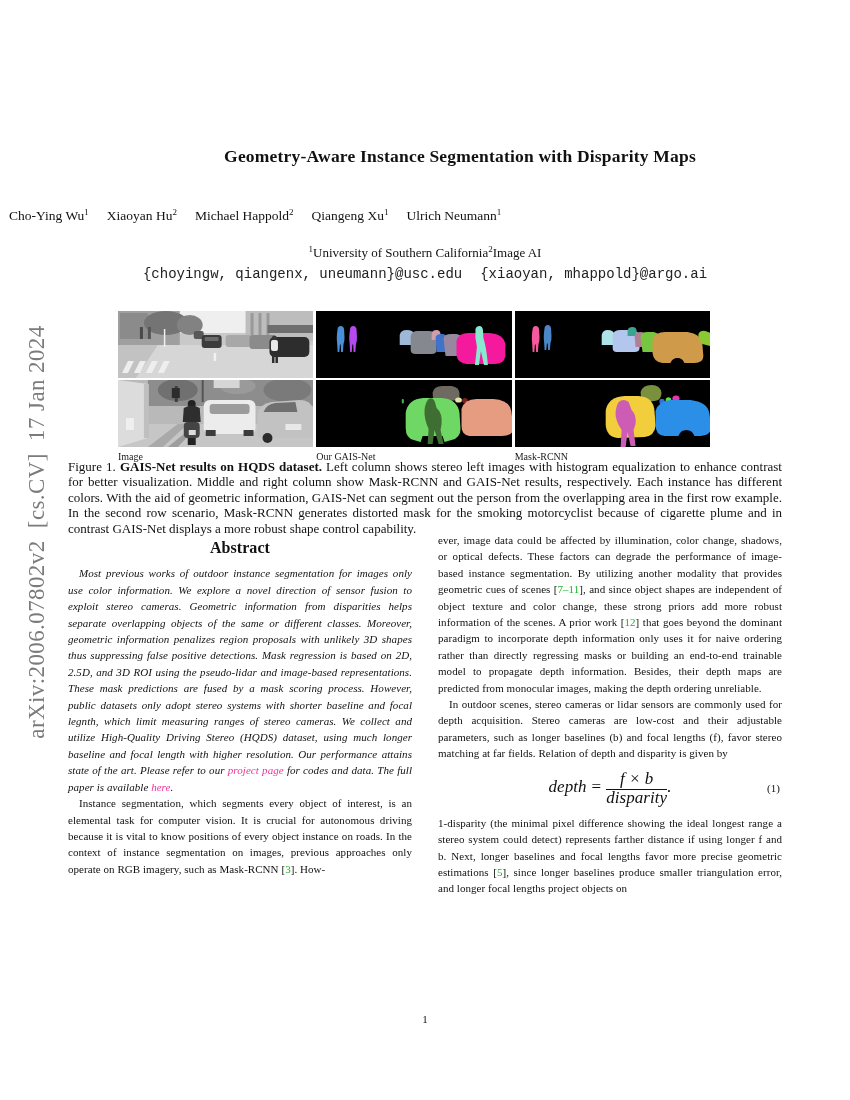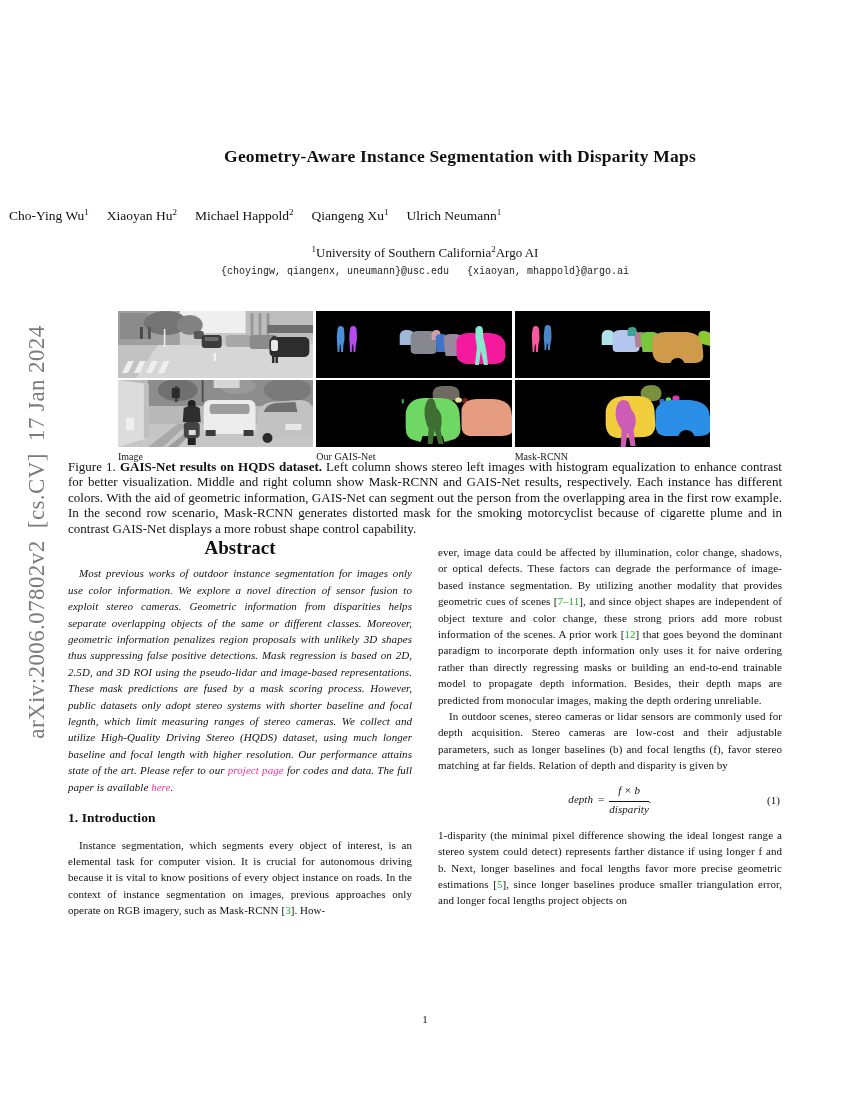--- a/index.html
+++ b/index.html
@@ -23,21 +23,21 @@
     position:absolute;top:208px;left:0;width:100%;text-align:left;font-size:13.5px;
   }
   .author-line .author{margin:0 9px;white-space:nowrap;}
   sup{font-size:9px;vertical-align:super;line-height:0;}
   .affil-line{
     position:absolute;top:245px;left:0;width:100%;text-align:center;font-size:13px;
   }
   .affil-line .affil{margin:0 0;white-space:nowrap;}
   .email-line{
     position:absolute;top:266px;left:0;width:100%;text-align:center;
-    font-family:"Liberation Mono",monospace;font-size:10px;color:#222;
+    font-family:"Liberation Mono",monospace;font-size:14px;color:#222;
   }
   .email-line .email{margin:0 9px;white-space:pre;}
   
   .figure-grid{
     position:absolute;left:118px;top:311px;width:592px;
     display:grid;grid-template-columns:repeat(3,1fr);
     grid-template-rows:67px 67px 13px;gap:2px 3px;
   }
   .fig-cell{width:100%;height:67px;overflow:hidden;background:#000;}
   .fig-cell svg{display:block;width:100%;height:100%;}
@@ -47,56 +47,56 @@
   }
   
   .caption{
     position:absolute;left:68px;top:459px;width:714px;
     font-size:13px;line-height:15.4px;text-align:justify;color:#111;
   }
   .caption .bold{font-weight:bold;}
   
   .col{position:absolute;width:344px;font-size:11px;line-height:16.4px;text-align:justify;letter-spacing:.05px;}
   .col-left{left:68px;top:540px;}
-  .col-right{left:438px;top:544px;}
-  .sec-heading-center{font-size:19px;font-weight:bold;text-align:center;margin:0 0 9px 0;}
+  .col-right{left:438px;top:532px;}
+  .sec-heading-center{font-size:16px;font-weight:bold;text-align:center;margin:0 0 9px 0;}
   .sec-heading{font-size:13.5px;font-weight:bold;text-align:left;margin:15px 0 10px 0;}
   p{margin:0;}
   .indent{text-indent:11px;}
   .abstract-body{font-style:italic;}
   .link{color:#f0319c;cursor:pointer;}
   .cite{color:#18b424;cursor:pointer;}
   .ital{}
   
   .equation{
     position:relative;display:flex;justify-content:center;align-items:center;
     margin:9px 0 10px 0;height:34px;
   }
-  .eq-body{display:inline-flex;align-items:center;font-style:italic;font-size:11px;}
+  .eq-body{display:inline-flex;align-items:center;font-style:italic;font-size:17px;}
   .eq-rel{margin:0 5px;font-style:normal;}
   .frac{display:inline-flex;flex-direction:column;text-align:center;line-height:13px;}
   .frac .num{border-bottom:1px solid #111;padding:0 5px 4px 5px;}
   .frac .den{padding-top:1px;}
   .eq-tag{position:absolute;right:2px;top:9px;font-style:normal;font-size:11px;}
   
   .page-number{position:absolute;top:1013px;left:0;width:100%;text-align:center;font-size:11px;}
 </style>
 </head>
 <body>
 
 <div class="arxiv-watermark">arXiv:2006.07802v2  [cs.CV]  17 Jan 2024</div>
 
 <div class="paper-title">Geometry-Aware Instance Segmentation with Disparity Maps</div>
 
 <div class="author-line">
   <span class="author"><span>Cho-Ying Wu</span><sup>1</sup></span><span class="author"><span>Xiaoyan Hu</span><sup>2</sup></span><span class="author"><span>Michael Happold</span><sup>2</sup></span><span class="author"><span>Qiangeng Xu</span><sup>1</sup></span><span class="author"><span>Ulrich Neumann</span><sup>1</sup></span>
 </div>
 
 <div class="affil-line">
-  <span class="affil"><sup>1</sup><span>University of Southern California</span></span><span class="affil"><sup>2</sup><span>Argo AI</span></span>
+  <span class="affil"><sup>1</sup><span>University of Southern California</span></span><span class="affil"><sup>2</sup><span>Image AI</span></span>
 </div>
 
 <div class="email-line">
   <span class="email">{choyingw, qiangenx, uneumann}@usc.edu</span><span class="email">{xiaoyan, mhappold}@argo.ai</span>
 </div>
 
 <div class="figure-grid">
 
   <div class="fig-cell">
     <svg viewBox="0 0 196 67" preserveAspectRatio="none">
@@ -230,21 +230,20 @@
   <div class="fig-label">Mask-RCNN</div>
 </div>
 
 <div class="caption">
   <span>Figure 1. </span><span class="bold">GAIS-Net results on HQDS dataset.</span><span> Left column shows stereo left images with histogram equalization to enhance contrast for better visualization. Middle and right column show Mask-RCNN and GAIS-Net results, respectively. Each instance has different colors. With the aid of geometric information, GAIS-Net can segment out the person from the overlapping area in the first row example. In the second row scenario, Mask-RCNN generates distorted mask for the smoking motorcyclist because of cigarette plume and in contrast GAIS-Net displays a more robust shape control capability.</span>
 </div>
 
 <div class="col col-left">
   <div class="sec-heading-center">Abstract</div>
   <p class="abstract-body indent"><span>Most previous works of outdoor instance segmentation for images only use color information. We explore a novel direction of sensor fusion to exploit stereo cameras. Geometric information from disparities helps separate overlapping objects of the same or different classes. Moreover, geometric information penalizes region proposals with unlikely 3D shapes thus suppressing false positive detections. Mask regression is based on 2D, 2.5D, and 3D ROI using the pseudo-lidar and image-based representations. These mask predictions are fused by a mask scoring process. However, public datasets only adopt stereo systems with shorter baseline and focal legnth, which limit measuring ranges of stereo cameras. We collect and utilize High-Quality Driving Stereo (HQDS) dataset, using much longer baseline and focal length with higher resolution. Our performance attains state of the art. Please refer to our </span><span class="link">project page</span><span> for codes and data. The full paper is available </span><span class="link">here</span><span>.</span></p>
-  <div class="sec-heading">1. Introduction</div>
   <p class="indent"><span>Instance segmentation, which segments every object of interest, is an elemental task for computer vision. It is crucial for autonomous driving because it is vital to know positions of every object instance on roads. In the context of instance segmentation on images, previous approaches only operate on RGB imagery, such as Mask-RCNN [</span><span class="cite">3</span><span>]. How-</span></p>
 </div>
 
 <div class="col col-right">
   <p><span>ever, image data could be affected by illumination, color change, shadows, or optical defects. These factors can degrade the performance of image-based instance segmentation. By utilizing another modality that provides geometric cues of scenes [</span><span class="cite">7–11</span><span>], and since object shapes are independent of object texture and color change, these strong priors add more robust information of the scenes. A prior work [</span><span class="cite">12</span><span>] that goes beyond the dominant paradigm to incorporate depth information only uses it for naive ordering rather than directly regressing masks or building an end-to-end trainable model to propagate depth information. Besides, their depth maps are predicted from monocular images, making the depth ordering unreliable.</span></p>
   <p class="indent"><span>In outdoor scenes, stereo cameras or lidar sensors are commonly used for depth acquisition. Stereo cameras are low-cost and their adjustable parameters, such as </span><span class="ital">longer baselines</span><span> (</span><span class="ital">b</span><span>) and </span><span class="ital">focal lengths</span><span> (</span><span class="ital">f</span><span>), favor stereo matching at far fields. Relation of depth and disparity is given by</span></p>
 
   <div class="equation">
     <span class="eq-body">
       <span>depth</span>

